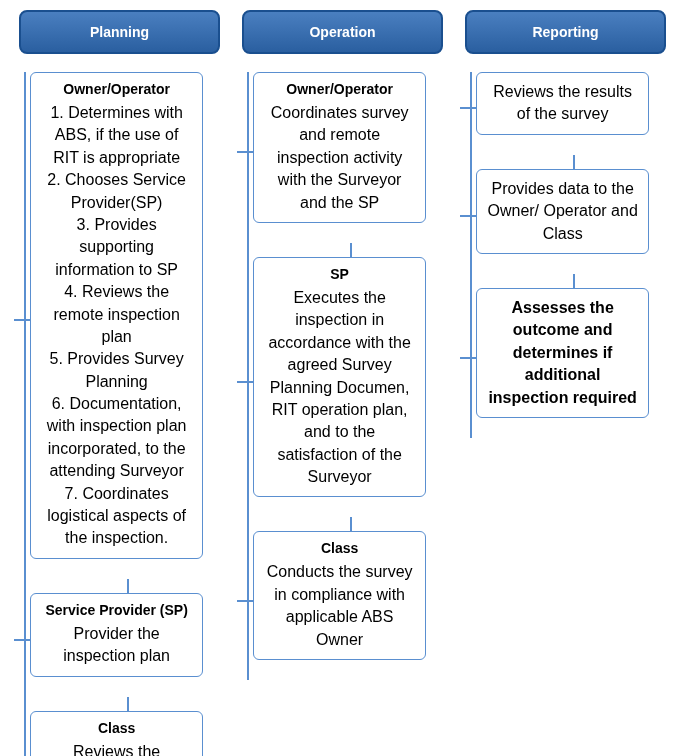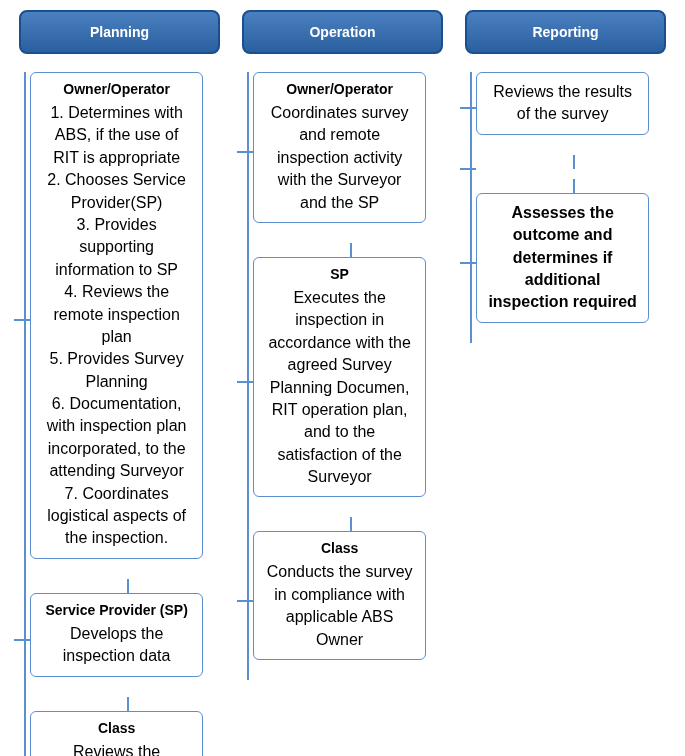--- a/index.html
+++ b/index.html
@@ -89,21 +89,21 @@
 7. Coordinates logistical aspects of the inspection.</div>
         </div>
       </div>
 
       <div style="width:2px; height:14px; background:#5a8fd0; margin-left:8%; position:relative; z-index:1;"></div>
 
       <div style="position:relative; width:88%; margin-left:8%; margin-bottom:10px; z-index:1;">
         <div style="position:absolute; left:-16px; top:50%; transform:translateY(-50%); width:16px; height:2px; background:#5a8fd0;"></div>
         <div class="card">
           <div class="card-title">Service Provider (SP)</div>
-          <div class="card-body">Develops the inspection data</div>
+          <div class="card-body">Provider the inspection plan</div>
         </div>
       </div>
 
       <div style="width:2px; height:14px; background:#5a8fd0; margin-left:8%; position:relative; z-index:1;"></div>
 
       <div style="position:relative; width:88%; margin-left:8%; margin-bottom:10px; z-index:1;">
         <div style="position:absolute; left:-16px; top:50%; transform:translateY(-50%); width:16px; height:2px; background:#5a8fd0;"></div>
         <div class="card">
           <div class="card-title">Class</div>
           <div class="card-body">Reviews the proposed Survey Surveyor Document</div>
@@ -160,20 +160,23 @@
         <div style="position:absolute; left:-16px; top:50%; transform:translateY(-50%); width:16px; height:2px; background:#5a8fd0;"></div>
         <div class="card">
           <div class="card-body">Reviews  the results of the survey</div>
         </div>
       </div>
 
       <div style="width:2px; height:14px; background:#5a8fd0; margin-left:8%; position:relative; z-index:1;"></div>
 
       <div style="position:relative; width:88%; margin-left:8%; margin-bottom:10px; z-index:1;">
         <div style="position:absolute; left:-16px; top:50%; transform:translateY(-50%); width:16px; height:2px; background:#5a8fd0;"></div>
+        <div class="card">
+          <div class="card-body">Provides data to the Owner/ Operator and Class</div>
+        </div>
       </div>
 
       <div style="width:2px; height:14px; background:#5a8fd0; margin-left:8%; position:relative; z-index:1;"></div>
 
       <div style="position:relative; width:88%; margin-left:8%; margin-bottom:10px; z-index:1;">
         <div style="position:absolute; left:-16px; top:50%; transform:translateY(-50%); width:16px; height:2px; background:#5a8fd0;"></div>
         <div class="card">
           <div class="card-body" style="font-weight:bold;">Assesses the outcome and determines if additional inspection required</div>
         </div>
       </div>

